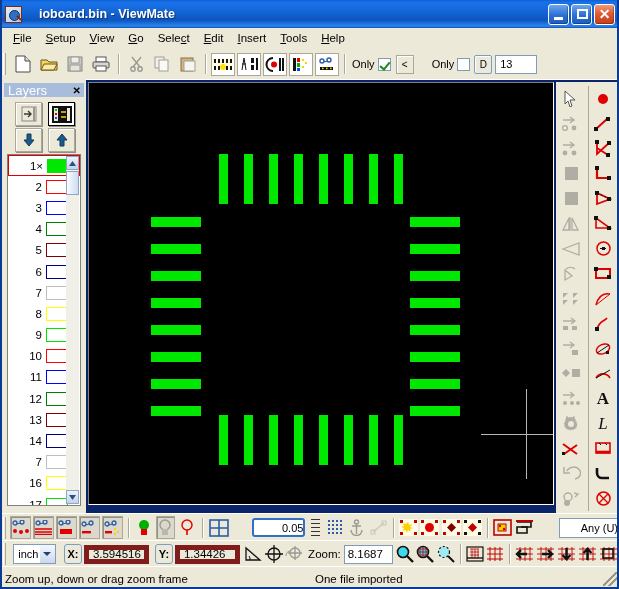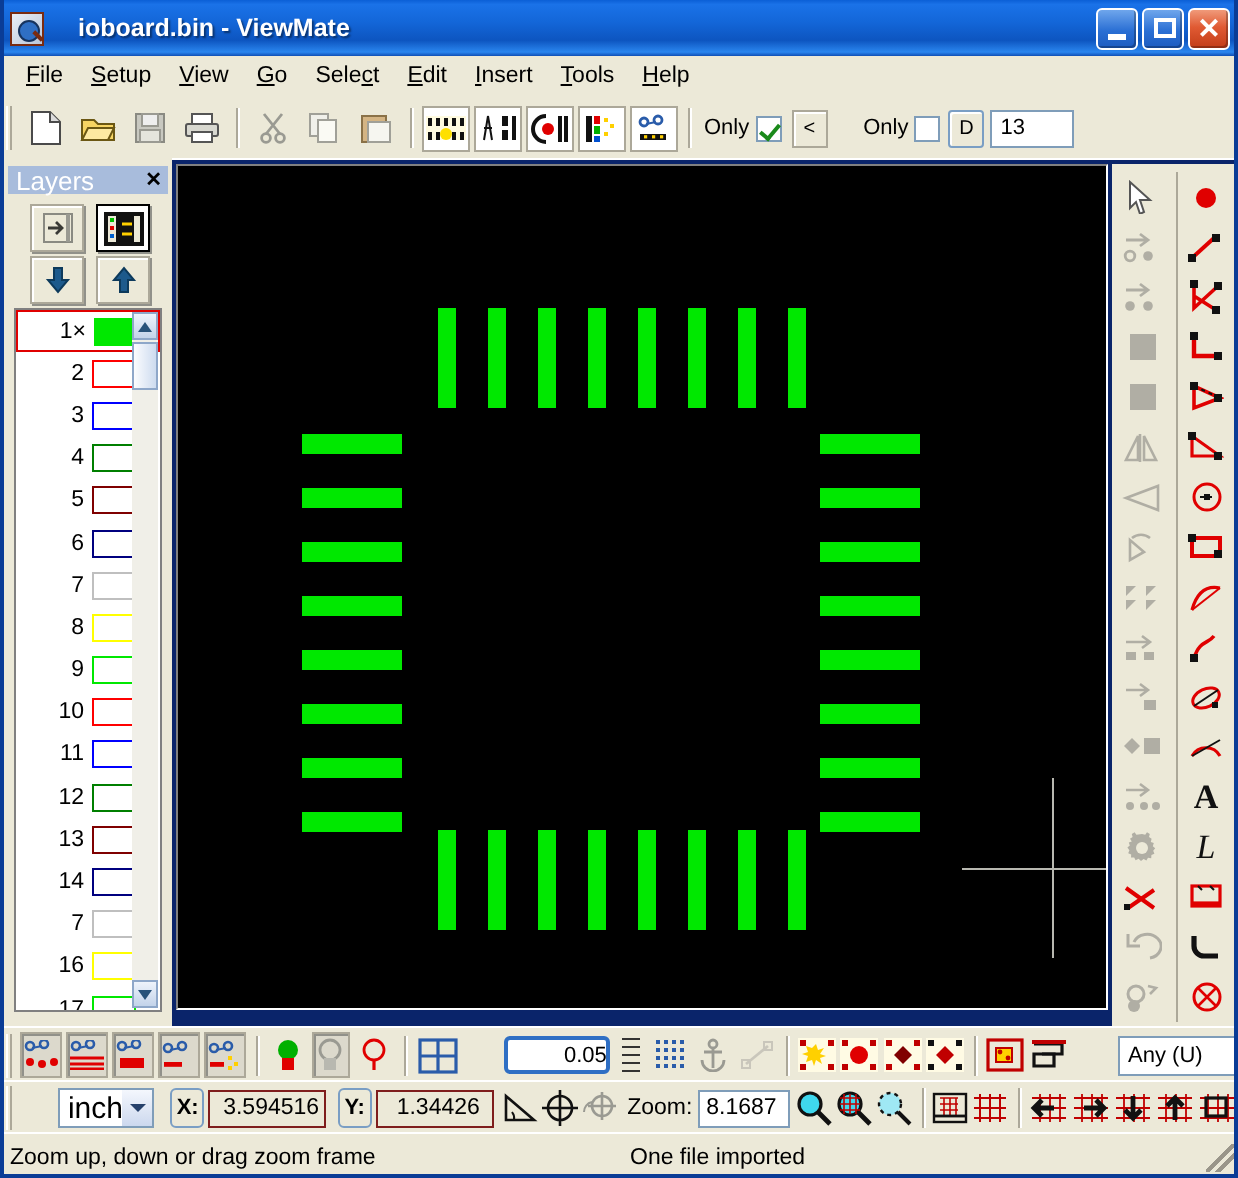--- a/index.html
+++ b/index.html
@@ -178,32 +178,32 @@
     display:flex;align-items:center;justify-content:center;font-size:11px;
   }
 
   
   #coordbar{
     position:absolute;left:0;top:540px;width:619px;height:26px;background:#ece9d8;
     display:flex;align-items:center;border-top:1px solid #fff;
   }
   .unitsel{
     width:52px;height:20px;border:1px solid #7f9db9;background:#fff;box-sizing:border-box;
-    display:flex;align-items:center;font-size:15px;padding-left:4px;margin-left:20px;cursor:pointer;text-align:right;
+    display:flex;align-items:center;font-size:11px;padding-left:4px;margin-left:4px;cursor:pointer;text-align:right;
   }
   .unitsel .arrow{margin-left:auto;width:15px;height:18px;background:linear-gradient(to bottom,#f4f7fd,#ccd8ee);
     display:flex;align-items:center;justify-content:center;}
   .unitsel .arrow:after{content:"";border-left:4px solid transparent;border-right:4px solid transparent;border-top:4px solid #26416b;}
   .axbtn{
     width:22px;height:20px;border:1px solid #7a9ec4;border-radius:3px;background:#ece9d8;box-sizing:border-box;
     display:flex;align-items:center;justify-content:center;font-size:11px;font-weight:bold;cursor:pointer;
   }
   .coordfld{
-    height:19px;border:1px solid #7f1d1d;background:#ece9d8;box-sizing:border-box;
-    display:flex;align-items:center;padding-left:4px;font-size:11.5px;justify-content:center;
+    height:19px;border:5px solid #7f1d1d;background:#ece9d8;box-sizing:border-box;
+    display:flex;align-items:center;padding-left:4px;font-size:11.5px;
   }
   .zoomfld{
     width:60px;height:19px;border:1px solid #7f9db9;background:#fff;box-sizing:border-box;
     display:flex;align-items:center;padding-left:3px;font-size:11.5px;
   }
 
   
   #statusbar{
     position:absolute;left:0;top:566px;width:619px;height:23px;background:#ece9d8;
     display:flex;align-items:center;border-top:1px solid #fff;
@@ -966,21 +966,21 @@
         </svg>
     </div>
     <div class="bbtn">
       <svg width="19" height="16" viewBox="0 0 19 16">
           <path d="M2 2h14v5H6" fill="none" stroke="#111" stroke-width="1.6"></path>
           <path d="M2 7h10v6H2z" fill="none" stroke="#111" stroke-width="1.6"></path>
           <path d="M1 1h17" stroke="#c00000" stroke-width="2"></path>
         </svg>
     </div>
 
-    <div class="txtfld" style="width:70px;height:20px;margin-left:24px;justify-content:flex-start;">
+    <div class="txtfld" style="width:70px;height:20px;margin-left:24px;justify-content:flex-end;">
       <span>Any   (U)</span>
     </div>
   </div>
 
   <div id="coordbar">
     <div class="grip"></div>
     <div class="unitsel">
       <span>inch</span>
       <span class="arrow"></span>
     </div>

